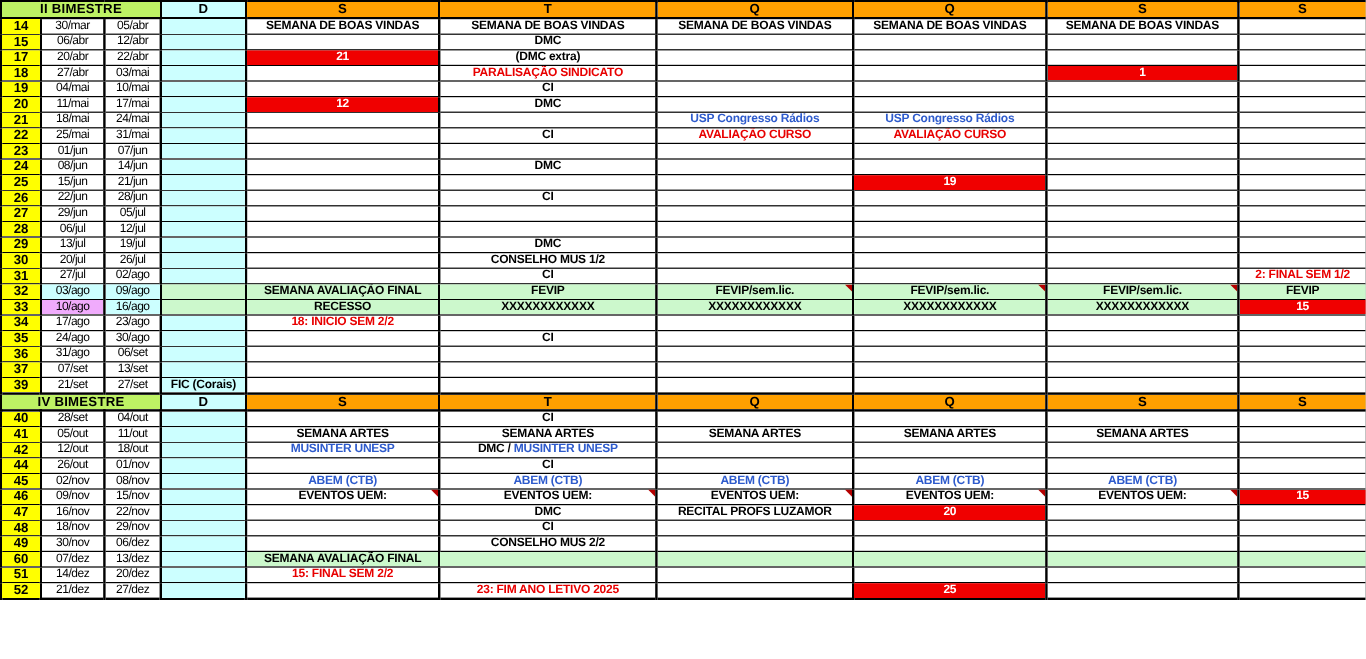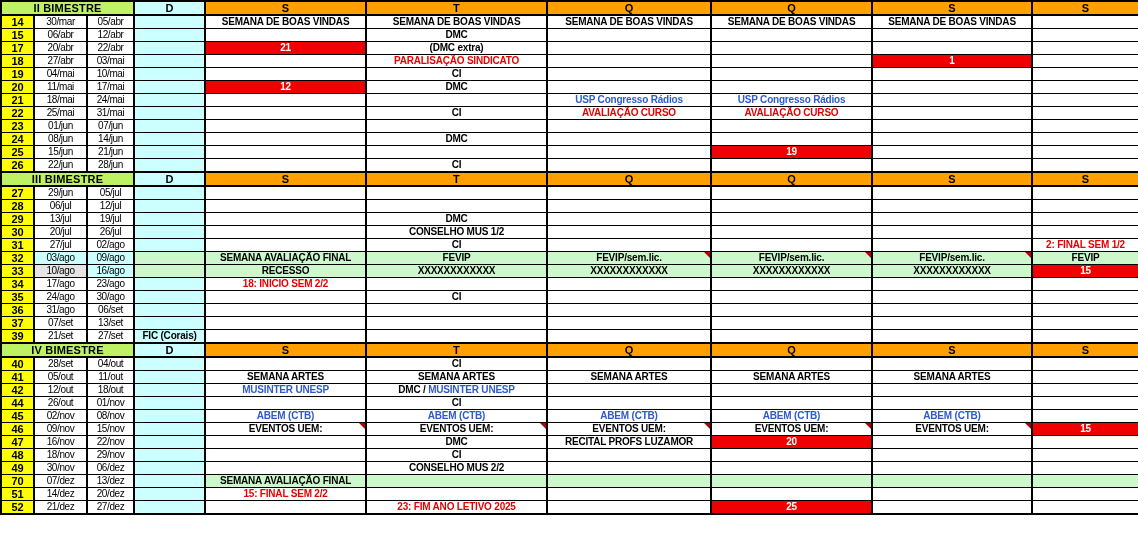--- a/index.html
+++ b/index.html
@@ -186,30 +186,20 @@
           <td class="date">22/jun</td>
           <td class="date">28/jun</td>
           <td class="ev dcol" style=""></td>
           <td class="ev " style=""></td>
           <td class="ev " style="">CI</td>
           <td class="ev " style=""></td>
           <td class="ev " style=""></td>
           <td class="ev " style=""></td>
           <td class="ev " style=""></td>
         </tr>
-        <tr class="hdr">
-          <th colspan="3" class="title">III BIMESTRE</th>
-          <th class="dhead">D</th>
-          <th class="day">S</th>
-          <th class="day">T</th>
-          <th class="day">Q</th>
-          <th class="day">Q</th>
-          <th class="day">S</th>
-          <th class="day">S</th>
-        </tr>
         <tr>
           <td class="wk">27</td>
           <td class="date">29/jun</td>
           <td class="date">05/jul</td>
           <td class="ev dcol" style=""></td>
           <td class="ev " style=""></td>
           <td class="ev " style=""></td>
           <td class="ev " style=""></td>
           <td class="ev " style=""></td>
           <td class="ev " style=""></td>
@@ -270,21 +260,21 @@
           <td class="ev " style="background:#CCF8CC;"></td>
           <td class="ev " style="background:#CCF8CC;">SEMANA AVALIAÇÃO FINAL</td>
           <td class="ev " style="background:#CCF8CC;">FEVIP</td>
           <td class="ev " style="background:#CCF8CC;">FEVIP/sem.lic.<span class="corner"></span></td>
           <td class="ev " style="background:#CCF8CC;">FEVIP/sem.lic.<span class="corner"></span></td>
           <td class="ev " style="background:#CCF8CC;">FEVIP/sem.lic.<span class="corner"></span></td>
           <td class="ev " style="background:#CCF8CC;">FEVIP</td>
         </tr>
         <tr>
           <td class="wk">33</td>
-          <td class="date" style="background:#e5e5e5">10/ago</td>
+          <td class="date" style="background:#f0abfc">10/ago</td>
           <td class="date" style="background:#CCFFFF">16/ago</td>
           <td class="ev " style="background:#CCF8CC;"></td>
           <td class="ev " style="background:#CCF8CC;">RECESSO</td>
           <td class="ev " style="background:#CCF8CC;">XXXXXXXXXXXX</td>
           <td class="ev " style="background:#CCF8CC;">XXXXXXXXXXXX</td>
           <td class="ev " style="background:#CCF8CC;">XXXXXXXXXXXX</td>
           <td class="ev " style="background:#CCF8CC;">XXXXXXXXXXXX</td>
           <td class="ev " style="background:#F00000;color:#FFFFFF;">15</td>
         </tr>
         <tr>
@@ -459,21 +449,21 @@
           <td class="date">06/dez</td>
           <td class="ev dcol" style=""></td>
           <td class="ev " style=""></td>
           <td class="ev " style="">CONSELHO MUS 2/2</td>
           <td class="ev " style=""></td>
           <td class="ev " style=""></td>
           <td class="ev " style=""></td>
           <td class="ev " style=""></td>
         </tr>
         <tr>
-          <td class="wk">70</td>
+          <td class="wk">60</td>
           <td class="date">07/dez</td>
           <td class="date">13/dez</td>
           <td class="ev dcol" style=""></td>
           <td class="ev " style="background:#CCF8CC;">SEMANA AVALIAÇÃO FINAL</td>
           <td class="ev " style="background:#CCF8CC;"></td>
           <td class="ev " style="background:#CCF8CC;"></td>
           <td class="ev " style="background:#CCF8CC;"></td>
           <td class="ev " style="background:#CCF8CC;"></td>
           <td class="ev " style="background:#CCF8CC;"></td>
         </tr>

